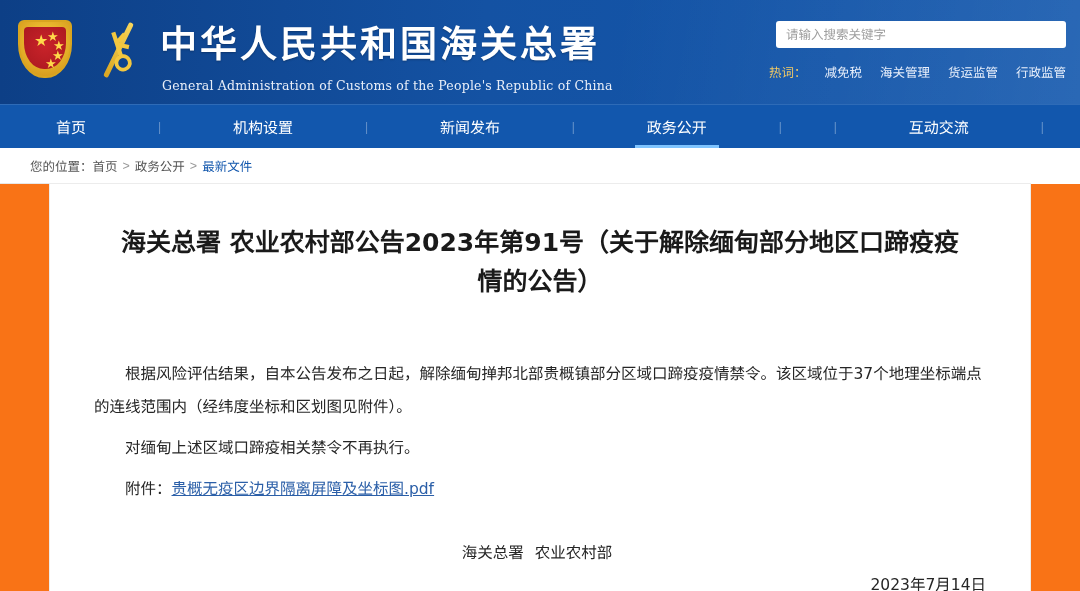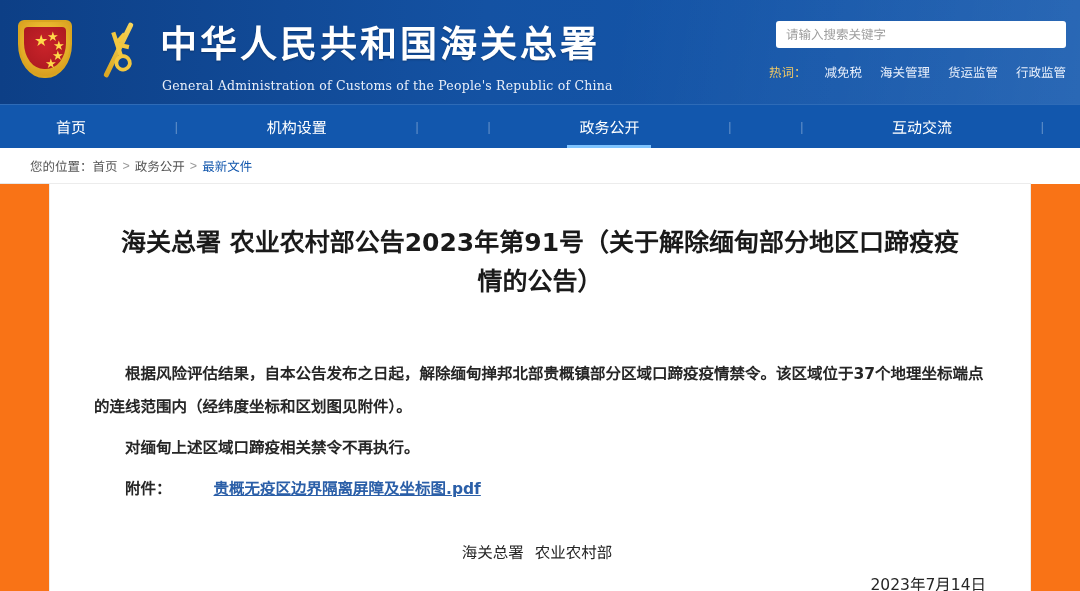--- a/index.html
+++ b/index.html
@@ -219,27 +219,26 @@
     margin: 6px 16px 0 16px;
   }
 
   .doc-body {
     margin-top: 56px;
     color: #262626;
     font-size: 15.5px;
     line-height: 2.15;
     font-family: "DejaVu Sans", "Liberation Sans", sans-serif;
   }
-  .doc-body p { margin: 0 0 8px 0; text-indent: 0; font-weight: bold; }
+  .doc-body p { margin: 0 0 8px 0; text-indent: 0; }
   .doc-body p.indent { text-indent: 2em; }
 
   .attach-link {
     color: #2b5fa8;
     text-decoration: underline;
-    margin-left: 42px;
   }
 
   .signature {
     margin-top: 30px;
     text-align: center;
     font-size: 15.5px;
     color: #262626;
     line-height: 2.1;
   }
   .signature .org { margin-right: 6px; }
@@ -299,20 +298,23 @@
   <div class="nav-item">
     <span>首页</span>
   </div>
   <div class="nav-sep">|</div>
 
   <div class="nav-item">
     <span>机构设置</span>
   </div>
   <div class="nav-sep">|</div>
 
+  <div class="nav-item">
+    <span>新闻发布</span>
+  </div>
   <div class="nav-sep">|</div>
 
   <div class="nav-item active">
     <span>政务公开</span>
   </div>
   <div class="nav-sep">|</div>
 
   <div class="nav-sep">|</div>
 
   <div class="nav-item">

